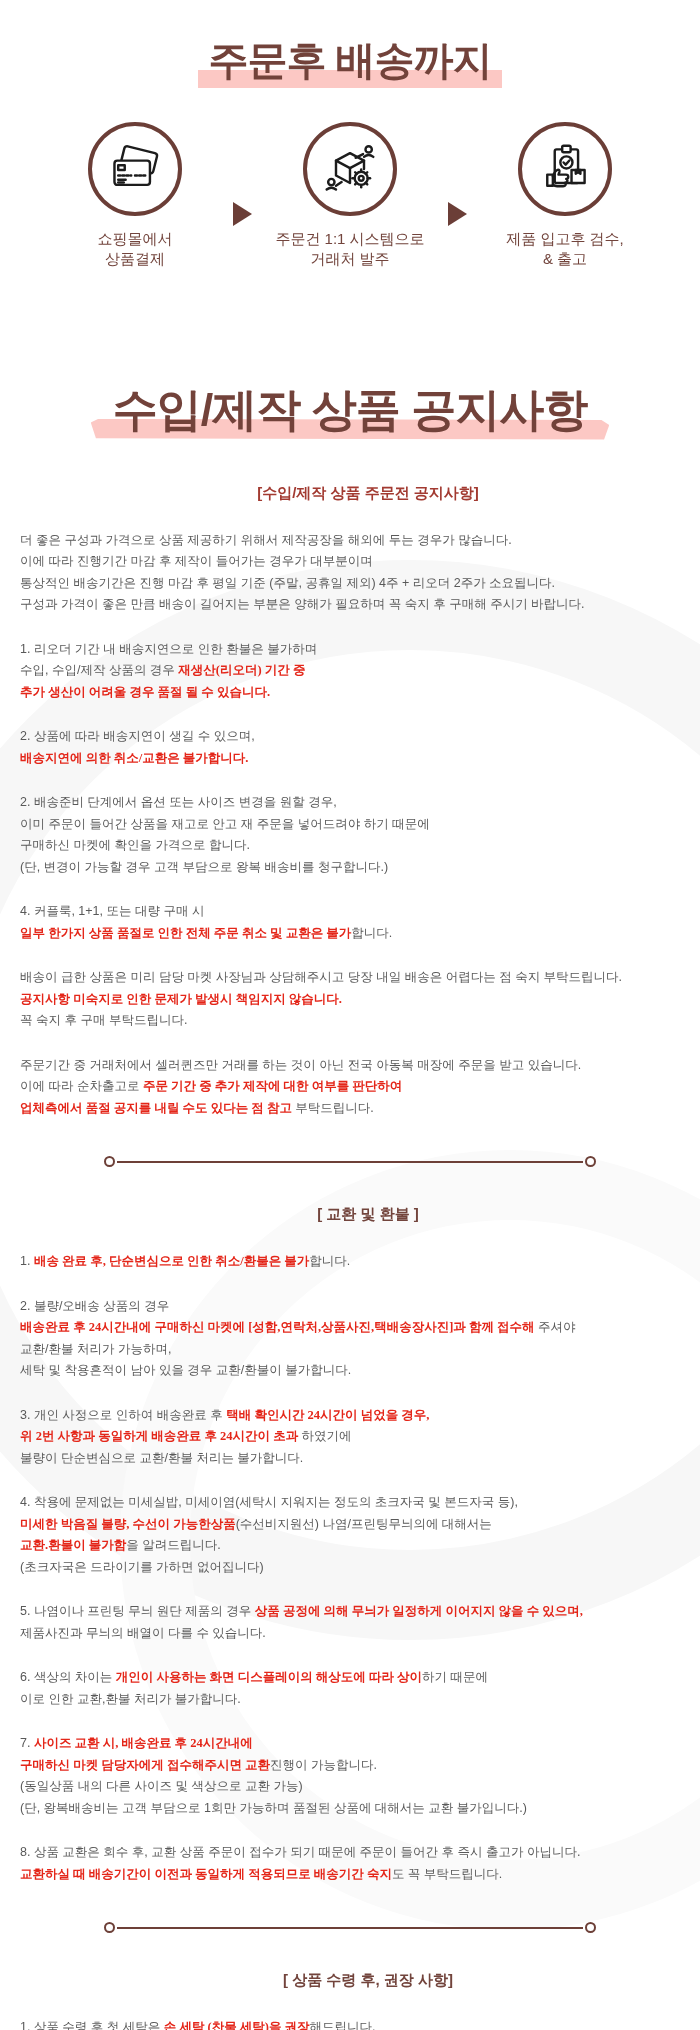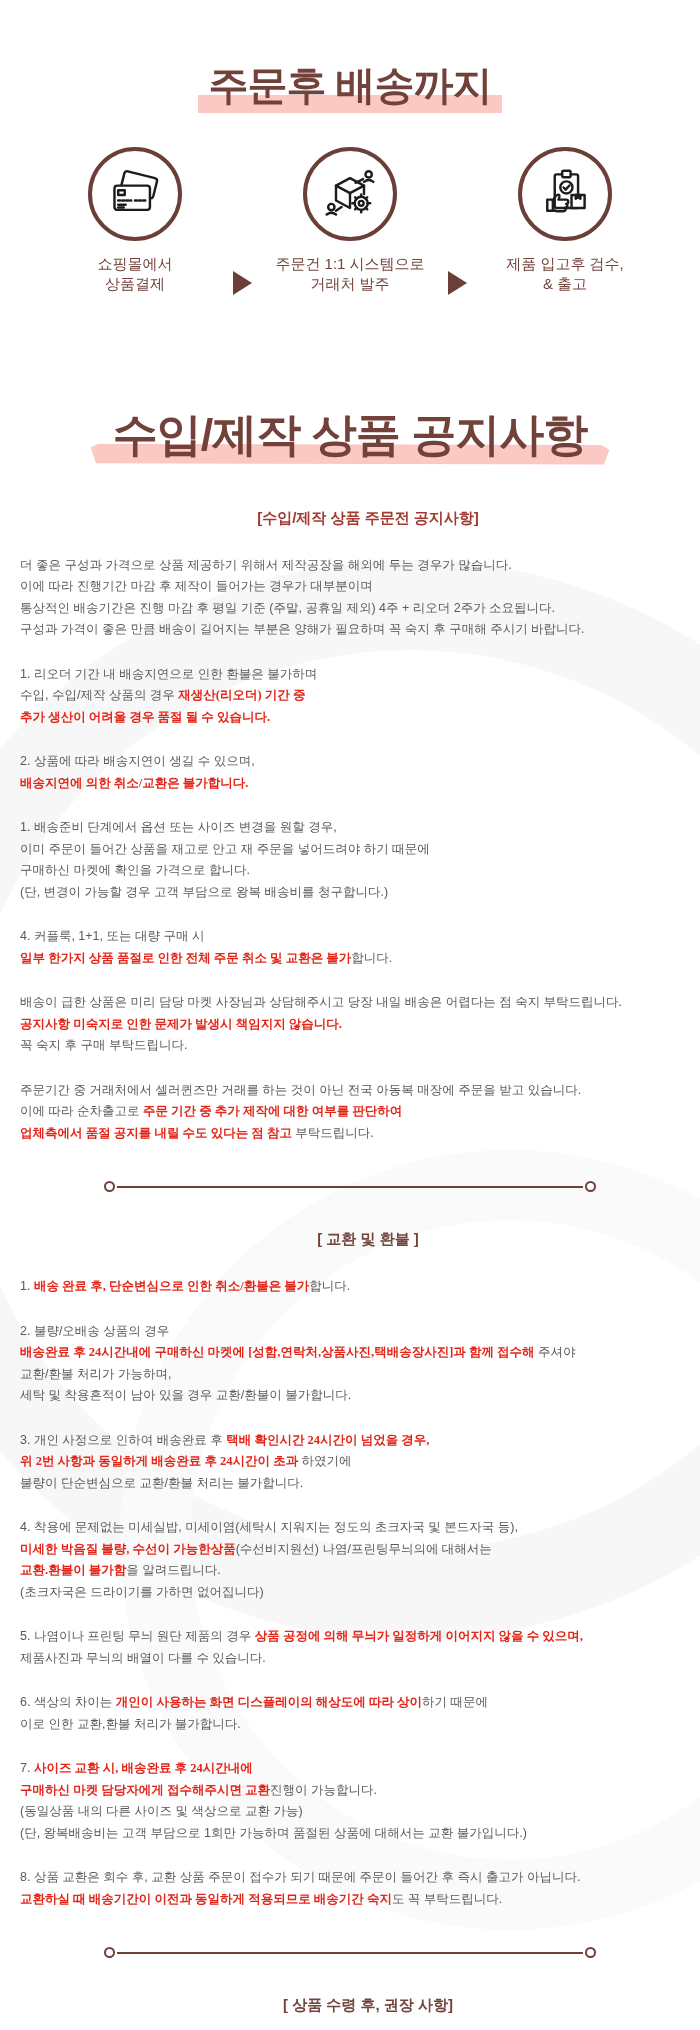--- a/index.html
+++ b/index.html
@@ -14,31 +14,31 @@
     color:#595959;
   }
   
   .watermark{position:absolute;border-radius:50%;pointer-events:none;}
   .wm1{left:-130px;top:560px;width:900px;height:900px;border:90px solid #f7f7f7;}
   .wm2{left:120px;top:1150px;width:640px;height:640px;border:70px solid #fafafa;}
   .content{position:relative;z-index:1;}
 
   
   .title-wrap{text-align:center;}
-  .title1-wrap{padding-top:58px;}
+  .title1-wrap{padding-top:33px;}
   .title2-wrap{margin-top:110px;}
   .hl-title{position:relative;display:inline-block;font-weight:800;color:#72423a;letter-spacing:-1px;}
   .title1{font-size:40px;}
   .title2{font-size:45px;}
   .hl-title .bar{position:absolute;left:-10px;right:-10px;bottom:0;height:0.46em;background:#fcc8c4;z-index:0;}
   .title2 .bar{left:-22px;right:-22px;clip-path:polygon(0 18%,1.5% 0,98.5% 6%,100% 30%,99% 100%,1% 94%);}
   .hl-title .txt{position:relative;z-index:1;}
 
   
-  .process{display:flex;justify-content:center;align-items:flex-end;margin-top:34px;}
+  .process{display:flex;justify-content:center;align-items:center;margin-top:34px;}
   .step{width:196px;display:flex;flex-direction:column;align-items:center;}
   .step-circle{width:94px;height:94px;border:4px solid #6b3e37;border-radius:50%;
     display:flex;align-items:center;justify-content:center;background:#fff;box-sizing:border-box;}
   .step-circle svg{display:block;}
   .step-label{margin-top:13px;color:#72443c;font-size:15px;line-height:1.35;text-align:center;font-weight:500;}
   .arrow{width:0;height:0;border-left:19px solid #6b3e37;border-top:12px solid transparent;
     border-bottom:12px solid transparent;margin-top:36px;}
   .ic{stroke:#1c1c1c;stroke-width:2.6;fill:none;stroke-linecap:round;stroke-linejoin:round;}
 
   
@@ -162,21 +162,21 @@
         <div class="notice-block">
           <div class="line"><span>1. 리오더 기간 내 배송지연으로 인한 환불은 불가하며</span></div>
           <div class="line"><span>수입, 수입/제작 상품의 경우 </span><span class="red">재생산(리오더) 기간 중</span></div>
           <div class="line"><span class="red">추가 생산이 어려울 경우 품절 될 수 있습니다.</span></div>
         </div>
         <div class="notice-block">
           <div class="line"><span>2. 상품에 따라 배송지연이 생길 수 있으며,</span></div>
           <div class="line"><span class="red">배송지연에 의한 취소/교환은 불가합니다.</span></div>
         </div>
         <div class="notice-block">
-          <div class="line"><span>1. 배송준비 단계에서 옵션 또는 사이즈 변경을 원할 경우,</span></div>
+          <div class="line"><span>2. 배송준비 단계에서 옵션 또는 사이즈 변경을 원할 경우,</span></div>
           <div class="line"><span>이미 주문이 들어간 상품을 재고로 안고 재 주문을 넣어드려야 하기 때문에</span></div>
           <div class="line"><span>구매하신 마켓에 확인을 가격으로 합니다.</span></div>
           <div class="line"><span>(단, 변경이 가능할 경우 고객 부담으로 왕복 배송비를 청구합니다.)</span></div>
         </div>
         <div class="notice-block">
           <div class="line"><span>4. 커플룩, 1+1, 또는 대량 구매 시</span></div>
           <div class="line"><span class="red">일부 한가지 상품 품절로 인한 전체 주문 취소 및 교환은 불가</span><span>합니다.</span></div>
         </div>
         <div class="notice-block">
           <div class="line"><span>배송이 급한 상품은 미리 담당 마켓 사장님과 상담해주시고 당장 내일 배송은 어렵다는 점 숙지 부탁드립니다.</span></div>

